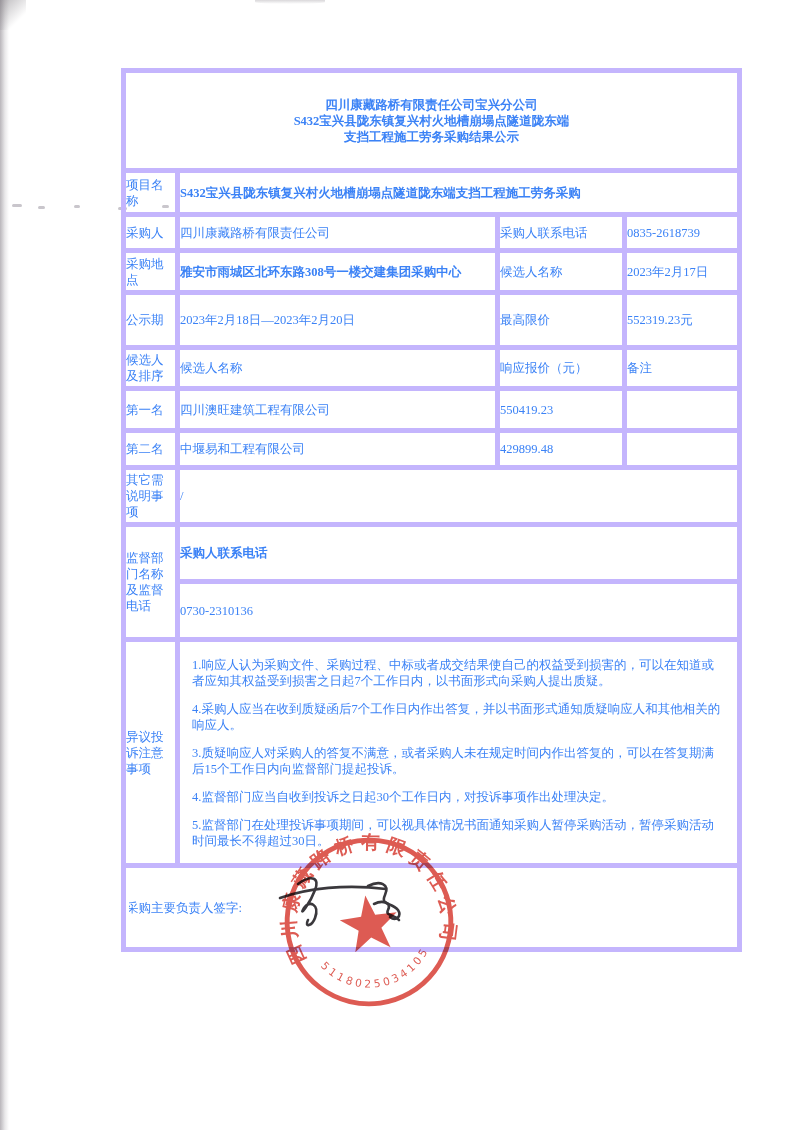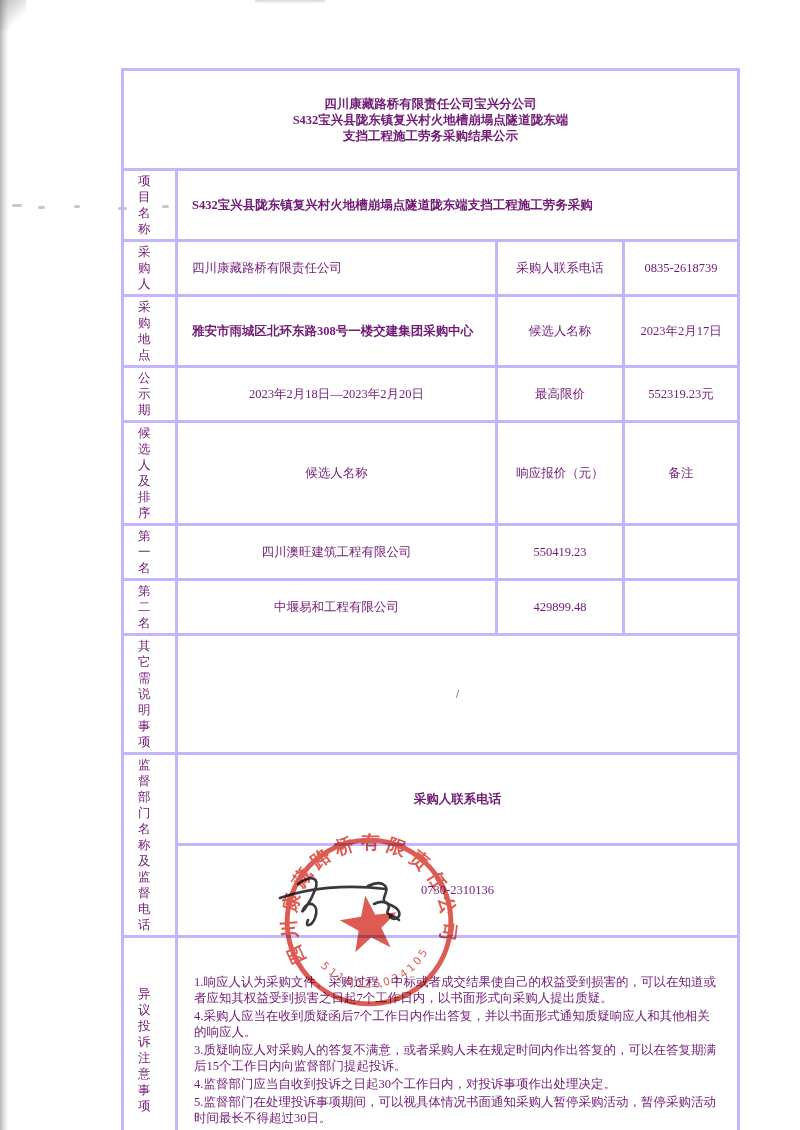--- a/index.html
+++ b/index.html
@@ -37,52 +37,52 @@
   table.doc {
     position: absolute;
     left: 121px;
     top: 68px;
     width: 616px;
     border-collapse: collapse;
     table-layout: fixed;
     border: 2px solid #3e3e40;
   }
   table.doc td {
-    border: 3px solid #c4b5fd;
-    padding: 2px 14px;
+    border: 5px solid #c4b5fd;
+    padding: 2px 0;
     font-size: 12.5px;
     line-height: 16px;
-    color: #701a75;
+    color: #3b82f6;
     vertical-align: middle;
     overflow: hidden;
   }
   td.title-cell {
     text-align: center;
     font-weight: bold;
     font-size: 17px;
     line-height: 24px;
     color: #1d1d1f;
     padding-top: 10px;
     vertical-align: top;
   }
   td.lbl { padding: 2px 5px; }
-  td.center { text-align: center; }
+  td.center { text-align: left; }
   td.rank { }
   td.objection-cell {
     padding: 8px 9px;
     line-height: 17.5px;
     border-top-width: 2px;
   }
   td.signature-cell {
     vertical-align: middle;
     padding-left: 6px;
     font-size: 13px;
     border-radius: 21px;
   }
-  .obj-item { margin: 2px; }
+  .obj-item { margin: 12px; }
 
   
   .seal-wrap {
     position: absolute;
     left: 280px;
     top: 832px;
     width: 178px;
     height: 180px;
     transform: rotate(-8deg);
     mix-blend-mode: multiply;

